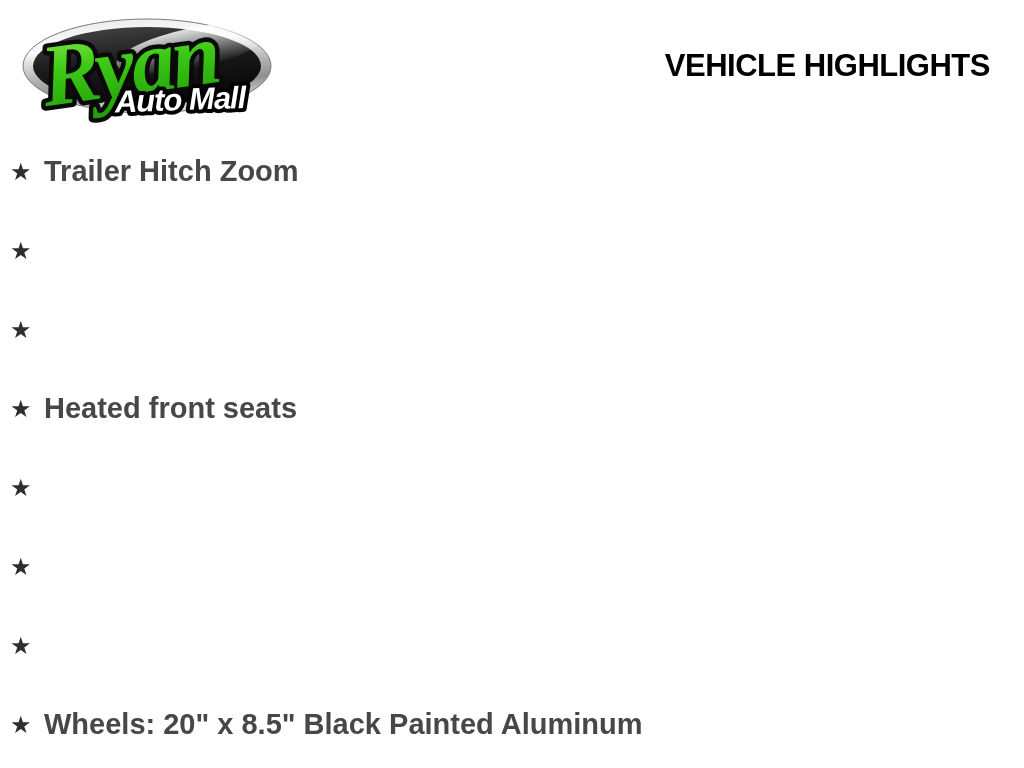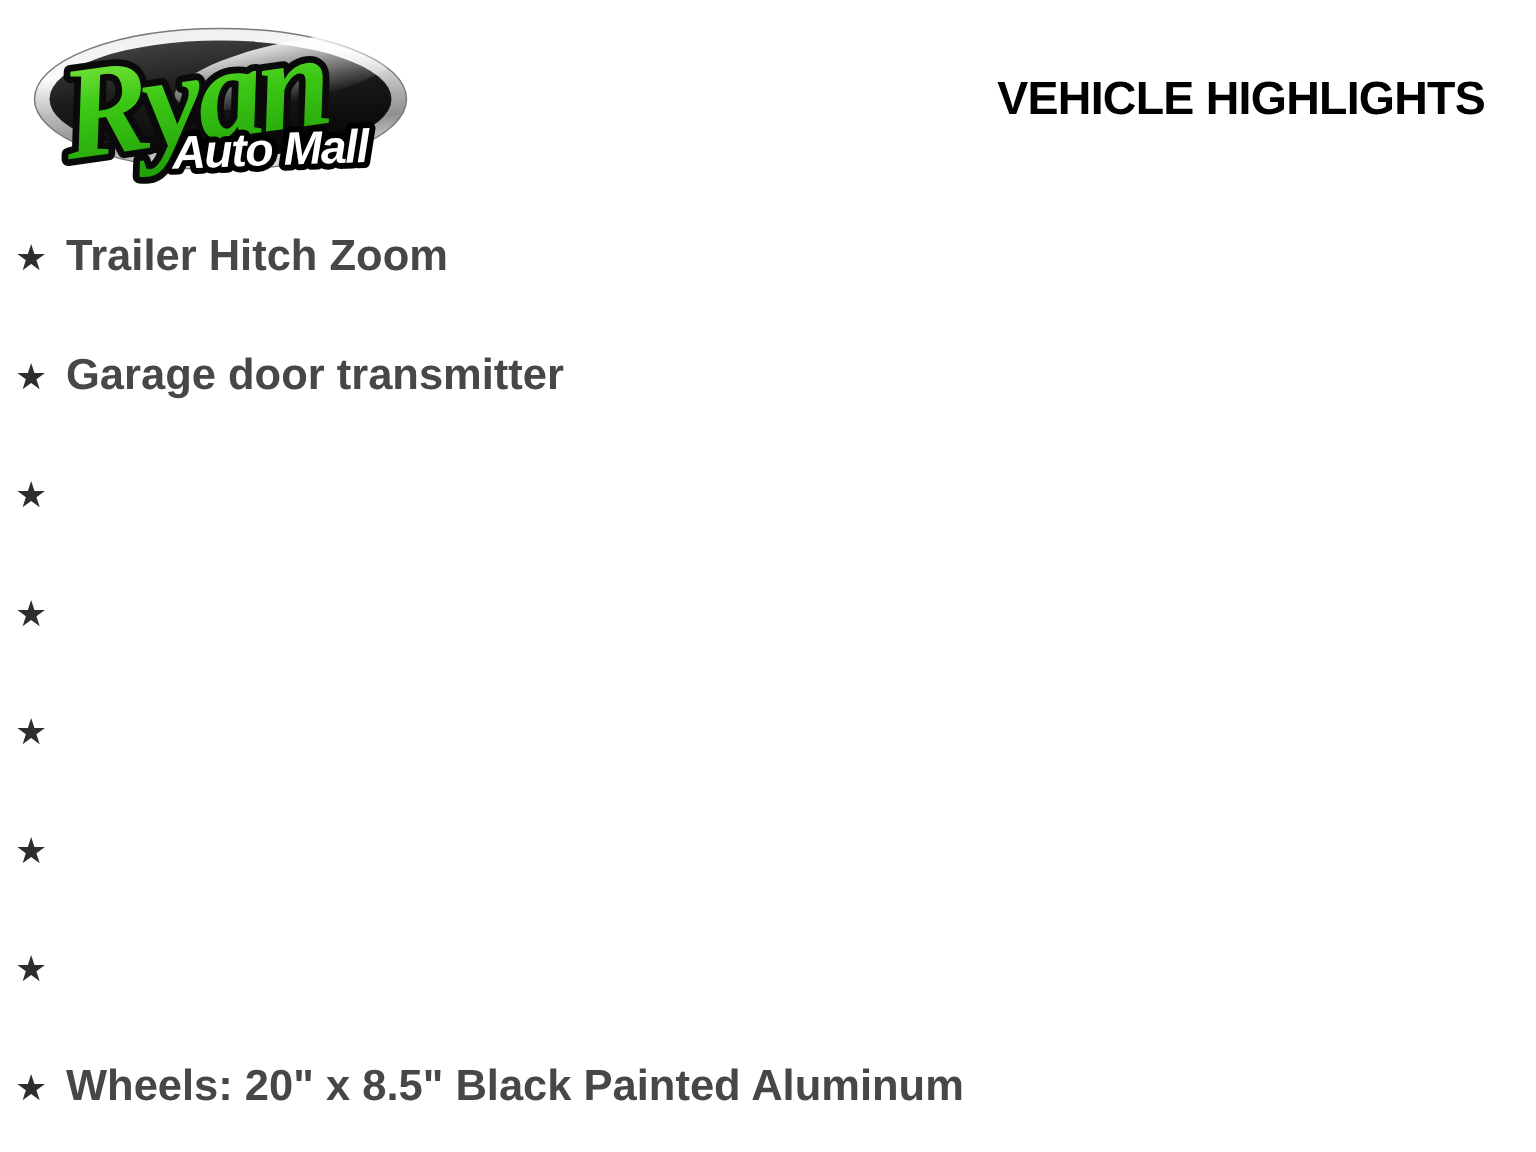--- a/index.html
+++ b/index.html
@@ -100,27 +100,27 @@
 
   <h1 class="page-title">VEHICLE HIGHLIGHTS</h1>
 
   <ul class="highlights">
     <li>
       <span class="star">★</span>
       <span class="item-text">Trailer Hitch Zoom</span>
     </li>
     <li>
       <span class="star">★</span>
-      <span class="item-text">Garage door transmitter</span>
     </li>
     <li>
       <span class="star">★</span>
     </li>
     <li>
       <span class="star">★</span>
+      <span class="item-text">Heated front seats</span>
     </li>
     <li>
       <span class="star">★</span>
     </li>
     <li>
       <span class="star">★</span>
     </li>
     <li>
       <span class="star">★</span>
     </li>

